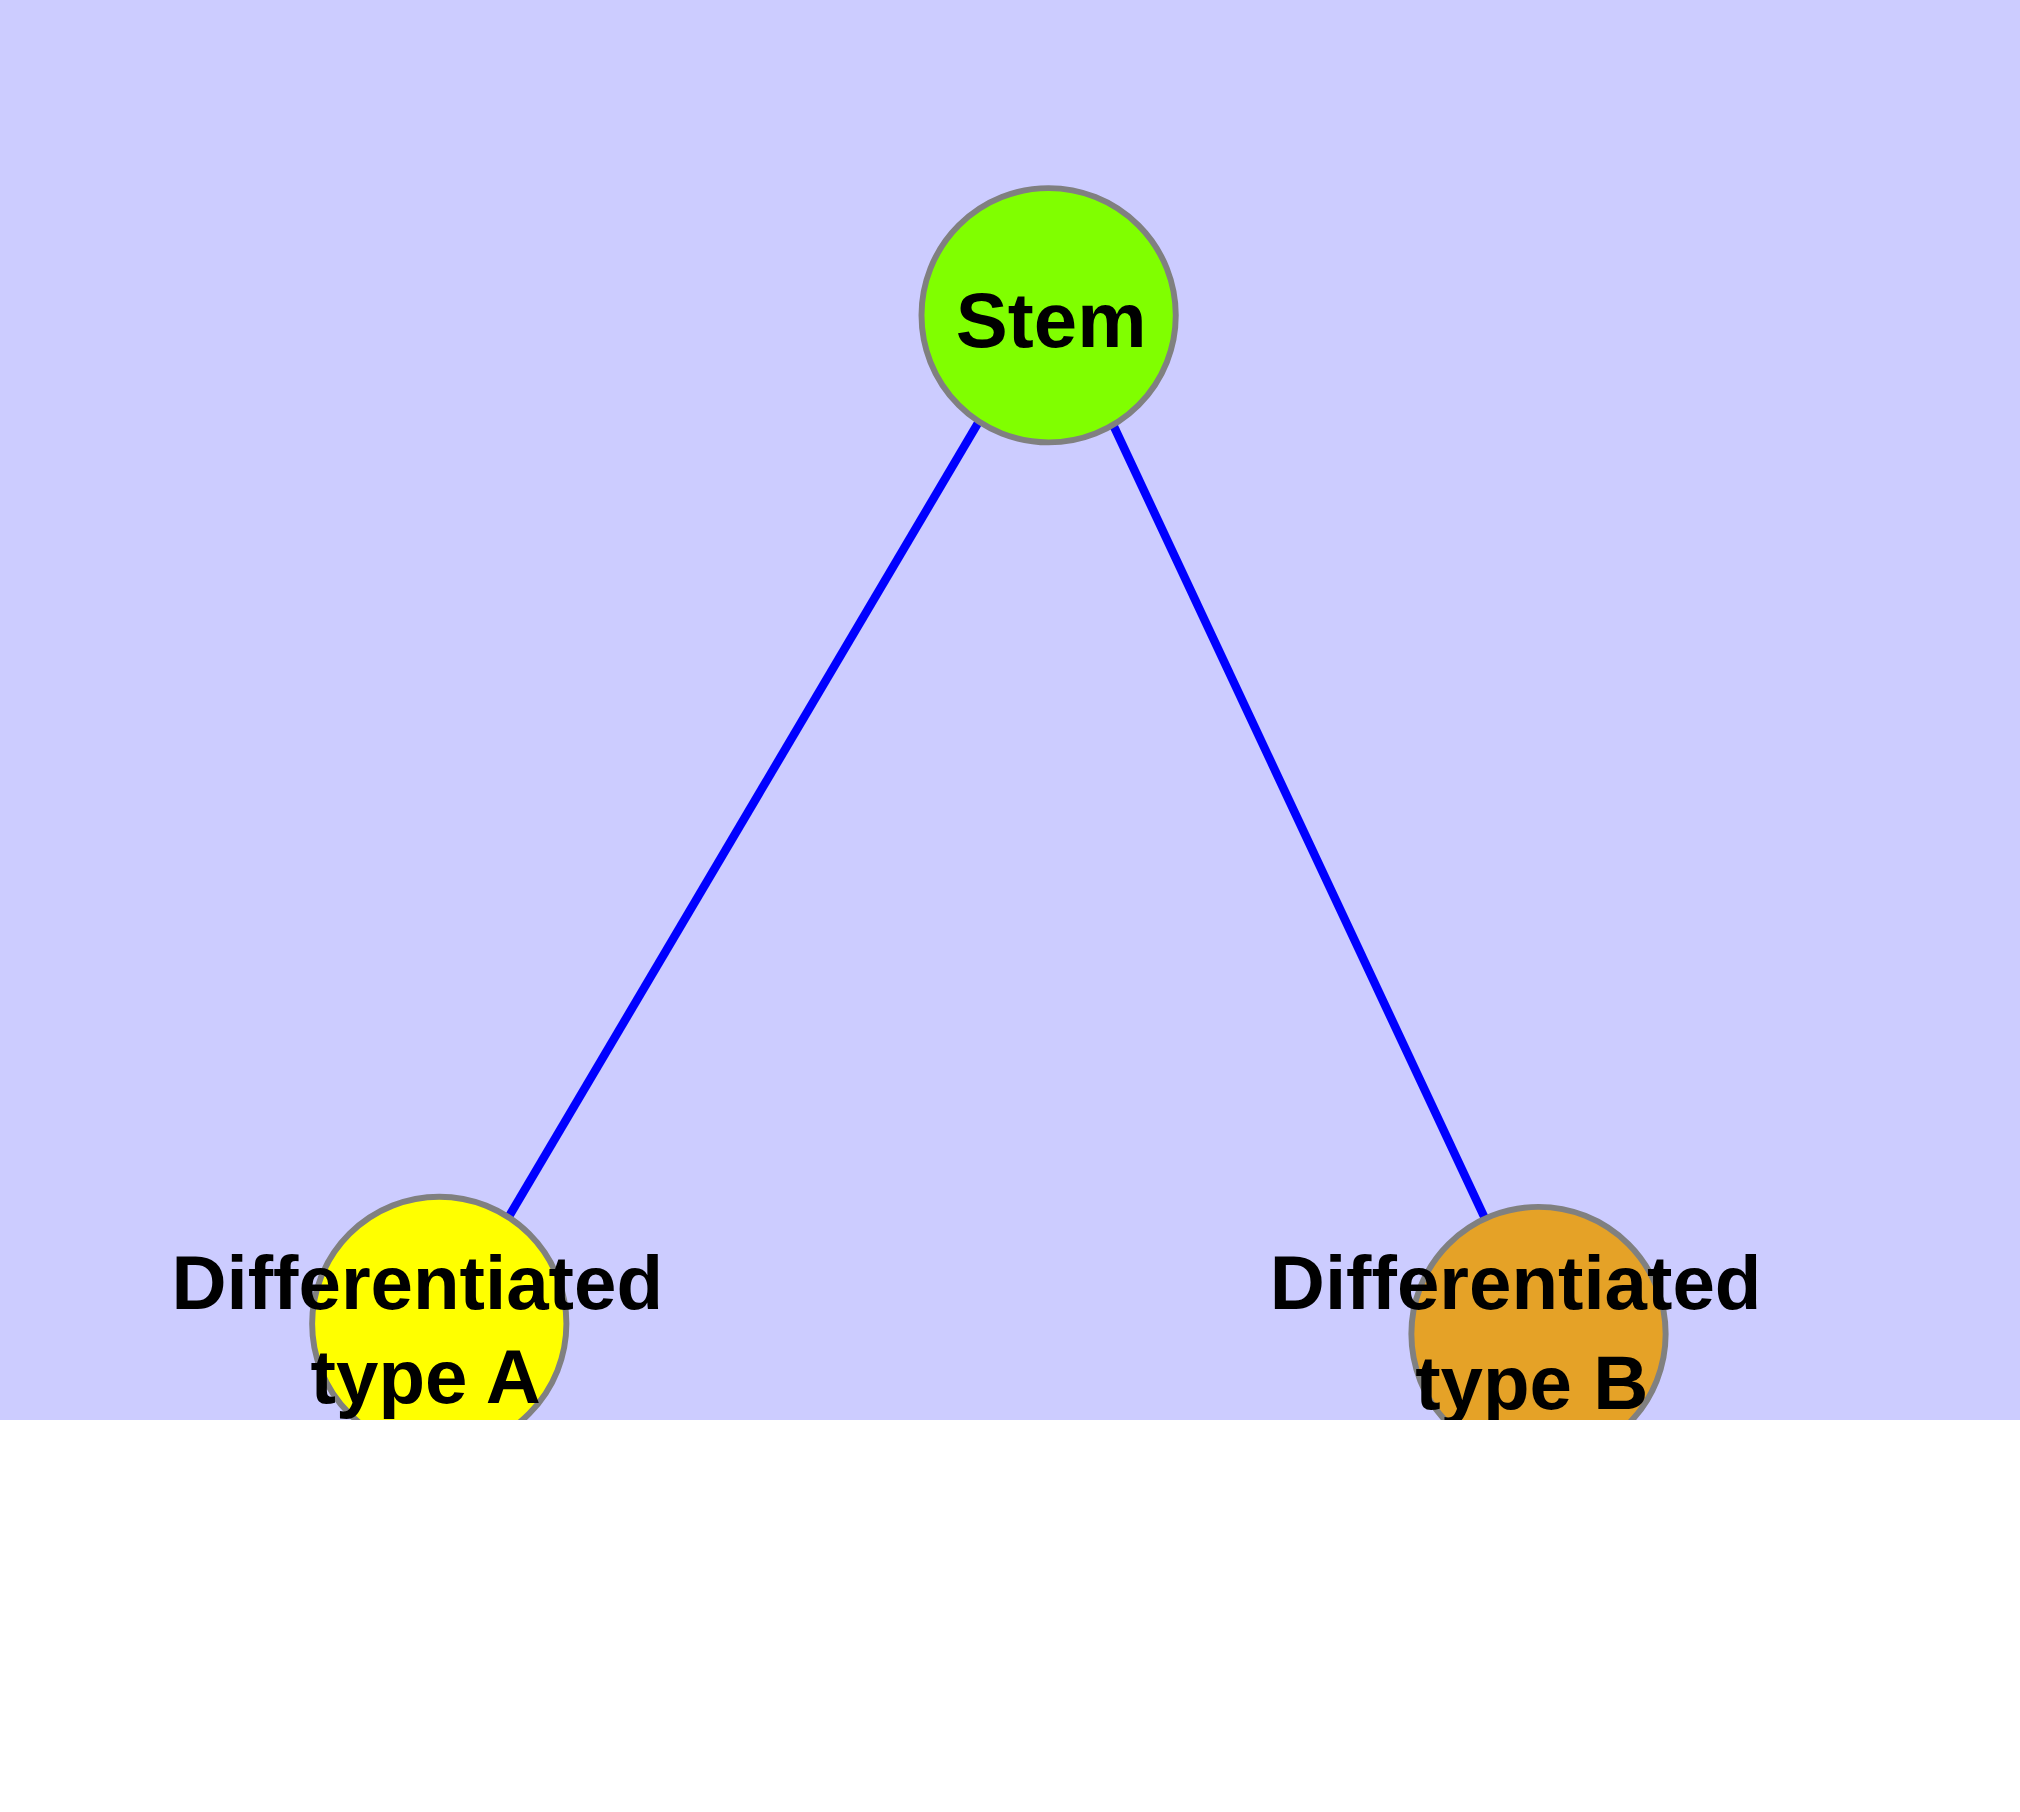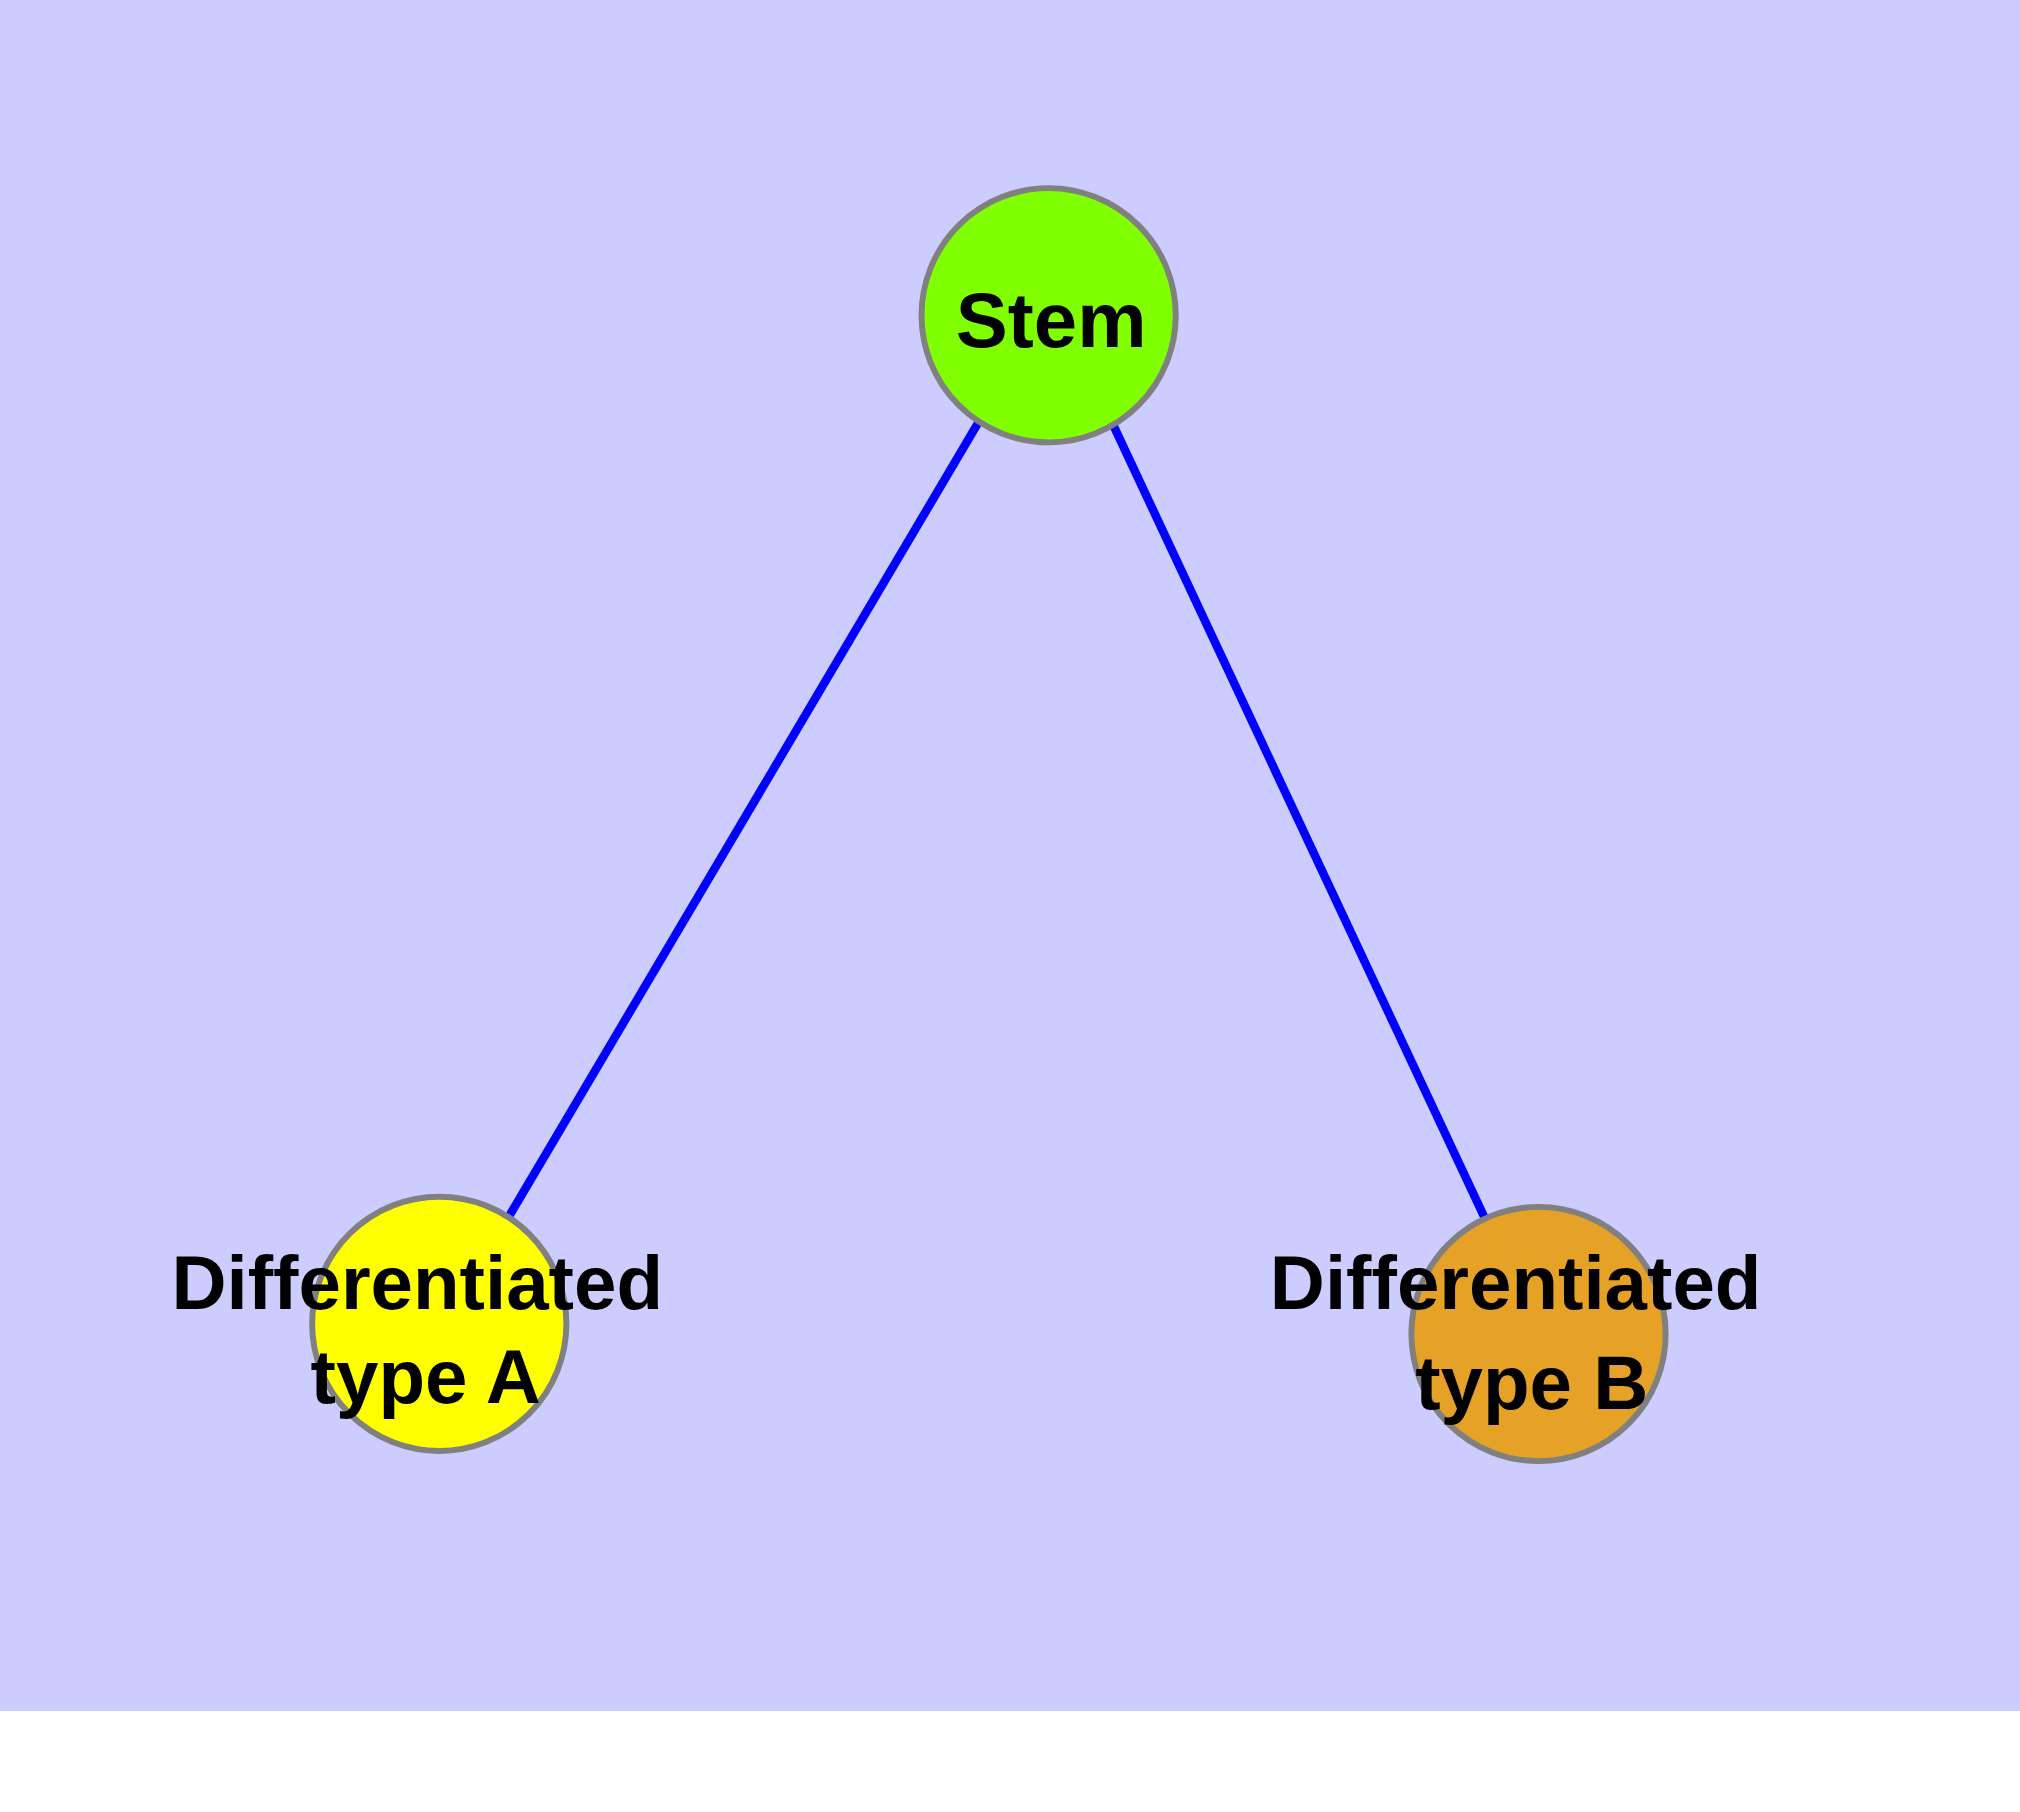--- a/index.html
+++ b/index.html
@@ -3,21 +3,21 @@
 <meta charset="utf-8">
 <style>
   html, body {
     margin: 0;
     padding: 0;
     background: #ffffff;
   }
   #canvas {
     position: relative;
     width: 2021px;
-    height: 1711px;
+    height: 1420px;
     background: #ccccff;
     overflow: hidden;
     font-family: "Liberation Sans", sans-serif;
   }
   #graph-svg {
     position: absolute;
     left: 0;
     top: 0;
     width: 2021px;
     height: 1812px;

